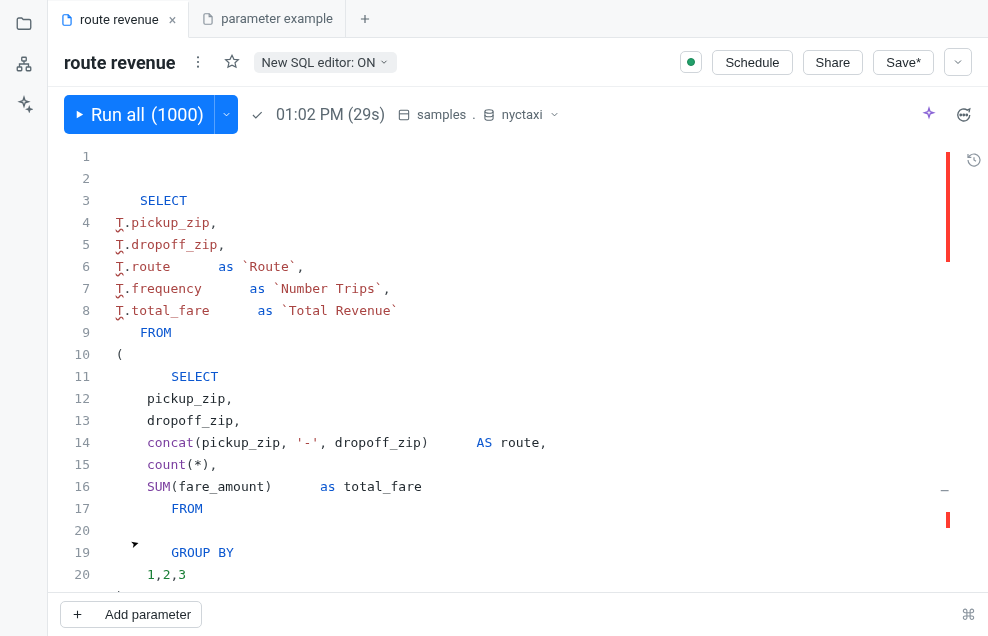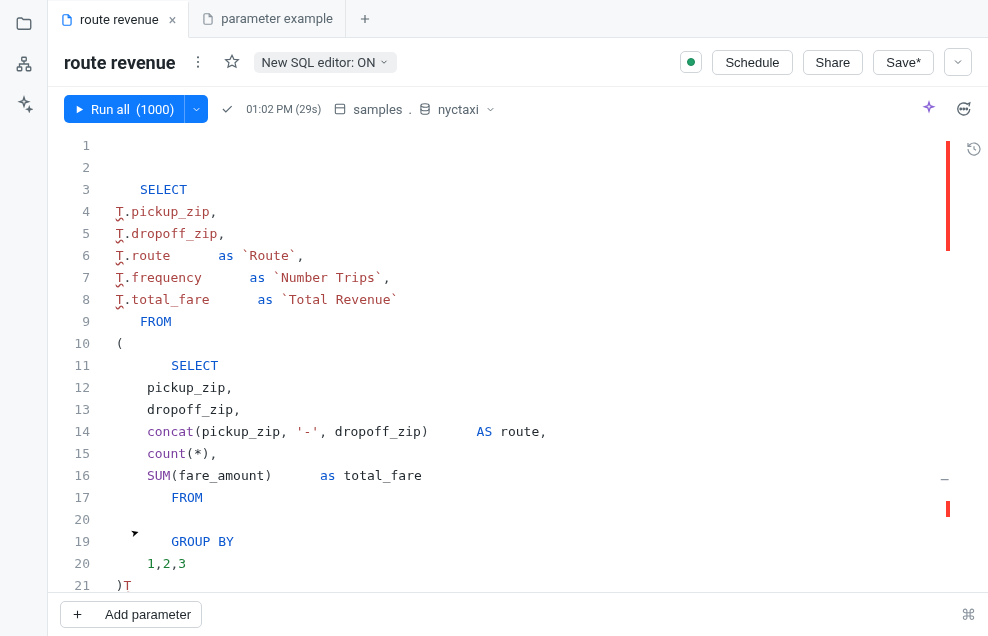--- a/index.html
+++ b/index.html
@@ -154,34 +154,34 @@
       position: relative;
     }
     .run-btn {
       display: flex;
       align-items: stretch;
       background: #0e7afe;
       color: #fff;
       border-radius: 5px;
       overflow: hidden;
       cursor: pointer;
-      font-size: 13px;
-      height: 28px;
+      font-size: 18px;
+      height: 39px;
     }
     .run-btn .main-run {
       display: flex; align-items: center; gap: 6px;
       padding: 0 10px;
     }
     .run-btn .drop {
       border-left: 1px solid rgba(255,255,255,0.3);
       display: flex; align-items: center; justify-content: center;
       width: 24px;
     }
     .chk-icon { color: #5b6871; }
-    .timestamp { color: #5b6871; font-size: 11px; }
+    .timestamp { color: #5b6871; font-size: 16px; }
     .catalog { display: flex; align-items: center; gap: 6px; color: #5b6871; font-size: 13px; cursor: pointer; }
     .toolbar-right-icons {
       display: flex; align-items: center; gap: 16px;
       margin-left: auto;
     }
     .toolbar-right-icons svg { color: #8a64d6; }
     .toolbar-right-icons .cmt svg { color: #5b6871; }
     .editor-area {
       flex: 1;
       display: flex;

